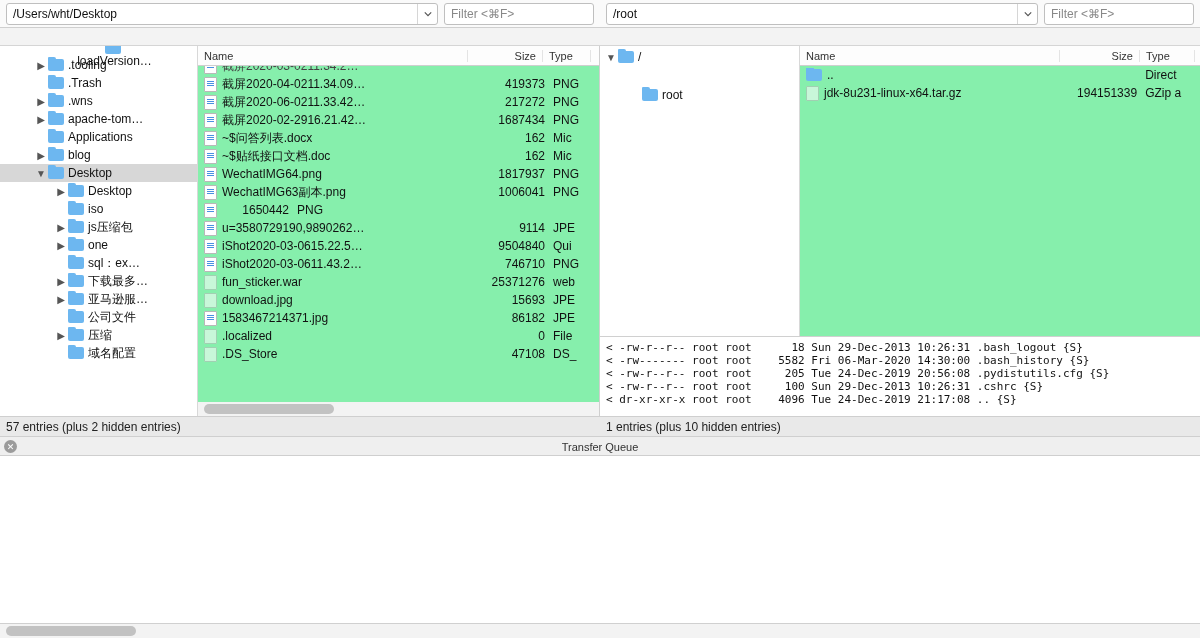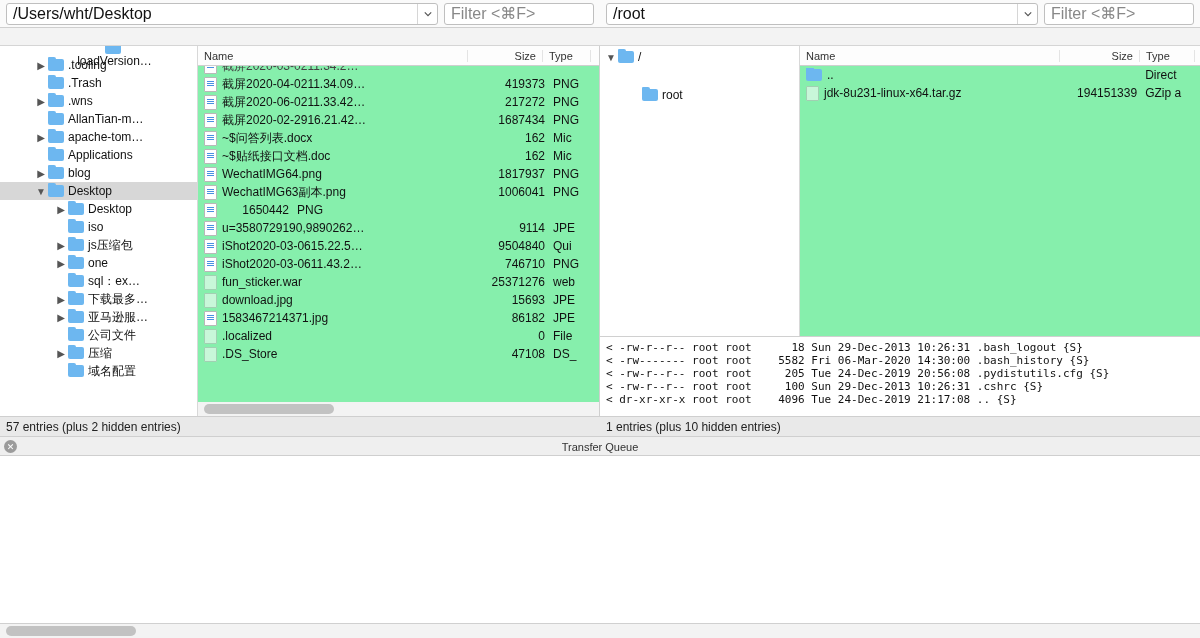--- a/index.html
+++ b/index.html
@@ -14,21 +14,21 @@
 
   
   .topbar { height: 28px; border-bottom: 1px solid #cfcfcf; background:#fafafa; }
   .half  { width: 600px; padding: 3px 6px; gap: 6px; }
   .combo {
     flex: 1; height: 22px; display:flex; align-items:center;
     border: 1px solid #bfbfbf; border-radius: 3px; background:#fff;
     overflow:hidden;
   }
   .combo input {
-    flex:1; border:none; outline:none; font-size:16px; padding:0 6px;
+    flex:1; border:none; outline:none; font-size:12px; padding:0 6px;
     color:#111; background:transparent;
   }
   .combo input::placeholder { color:#888; }
   .combo .drop {
     width:20px; height:100%; display:flex; align-items:center; justify-content:center;
     border-left:1px solid #d6d6d6; color:#555; cursor:pointer;
   }
   .filter { flex: 0 0 150px; }
 
   
@@ -196,25 +196,20 @@
         </div>
         <div class="trow indent1 no-disc">
           <span class="disc"></span>
           <span class="folder-icon"></span>
           <span>.Trash</span>
         </div>
         <div class="trow indent1">
           <span class="disc">▶</span>
           <span class="folder-icon"></span>
           <span>.wns</span>
-        </div>
-        <div class="trow indent1 no-disc">
-          <span class="disc"></span>
-          <span class="folder-icon"></span>
-          <span>AllanTian-m…</span>
         </div>
         <div class="trow indent1">
           <span class="disc">▶</span>
           <span class="folder-icon"></span>
           <span>apache-tom…</span>
         </div>
         <div class="trow indent1 no-disc">
           <span class="disc"></span>
           <span class="folder-icon"></span>
           <span>Applications</span>

